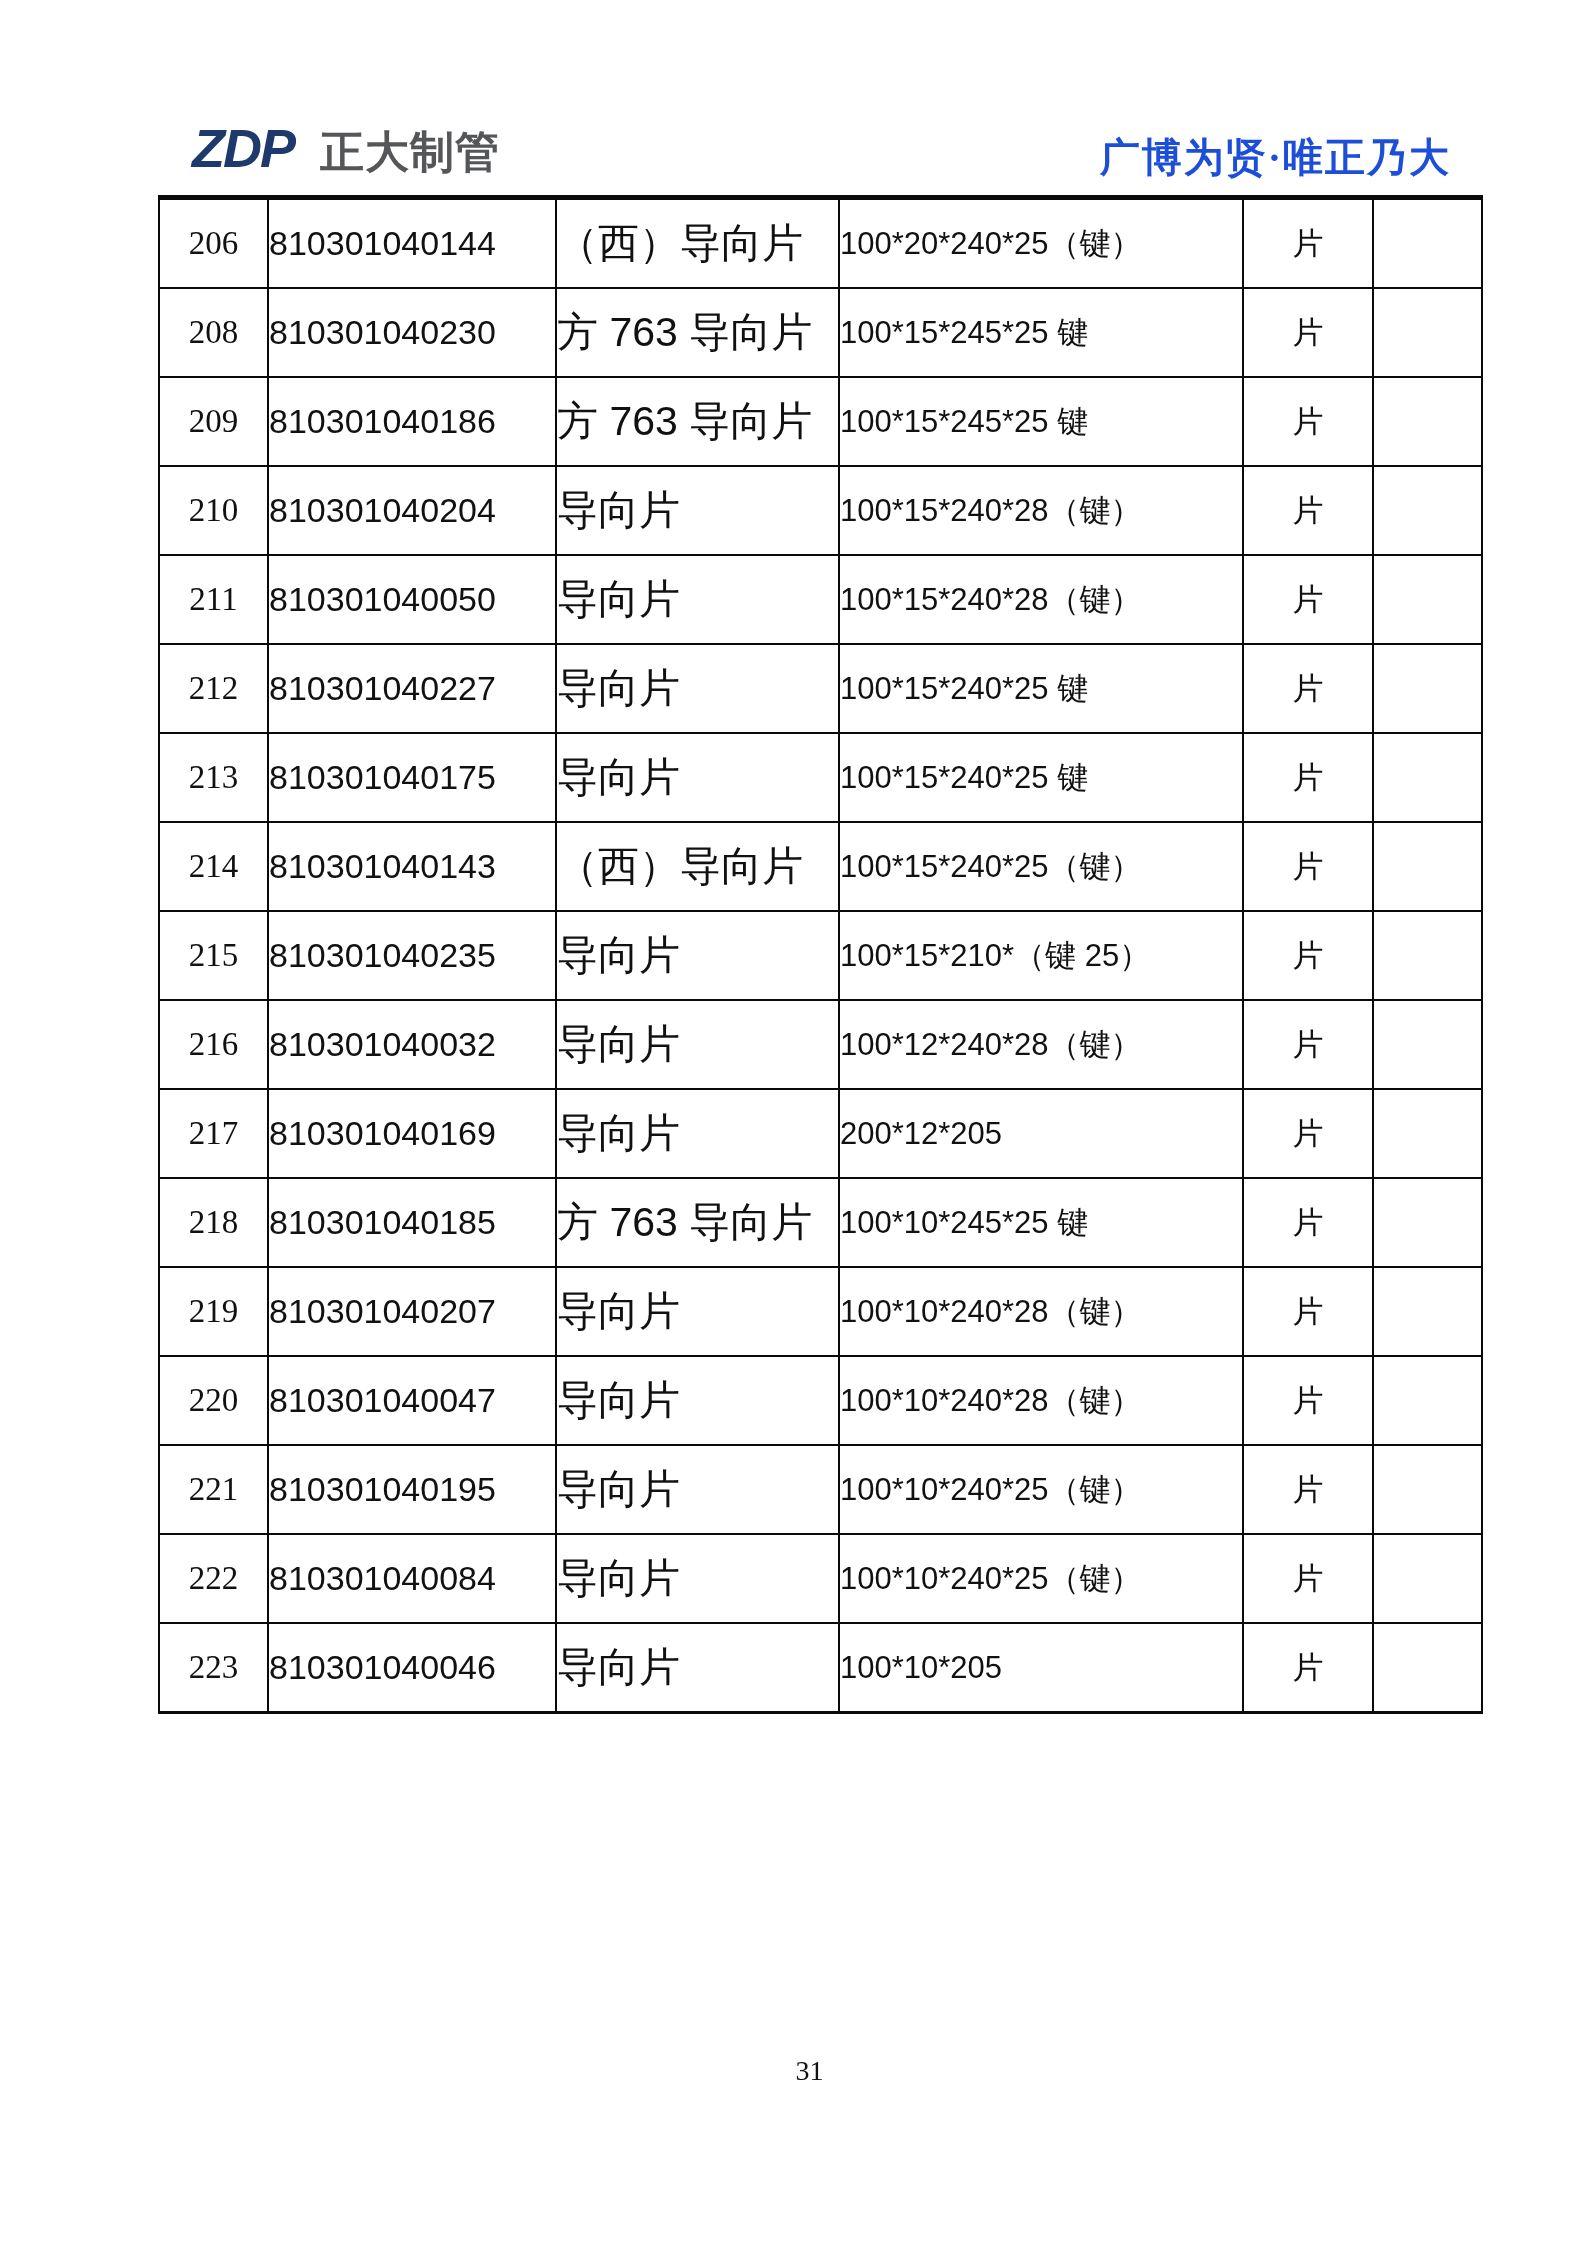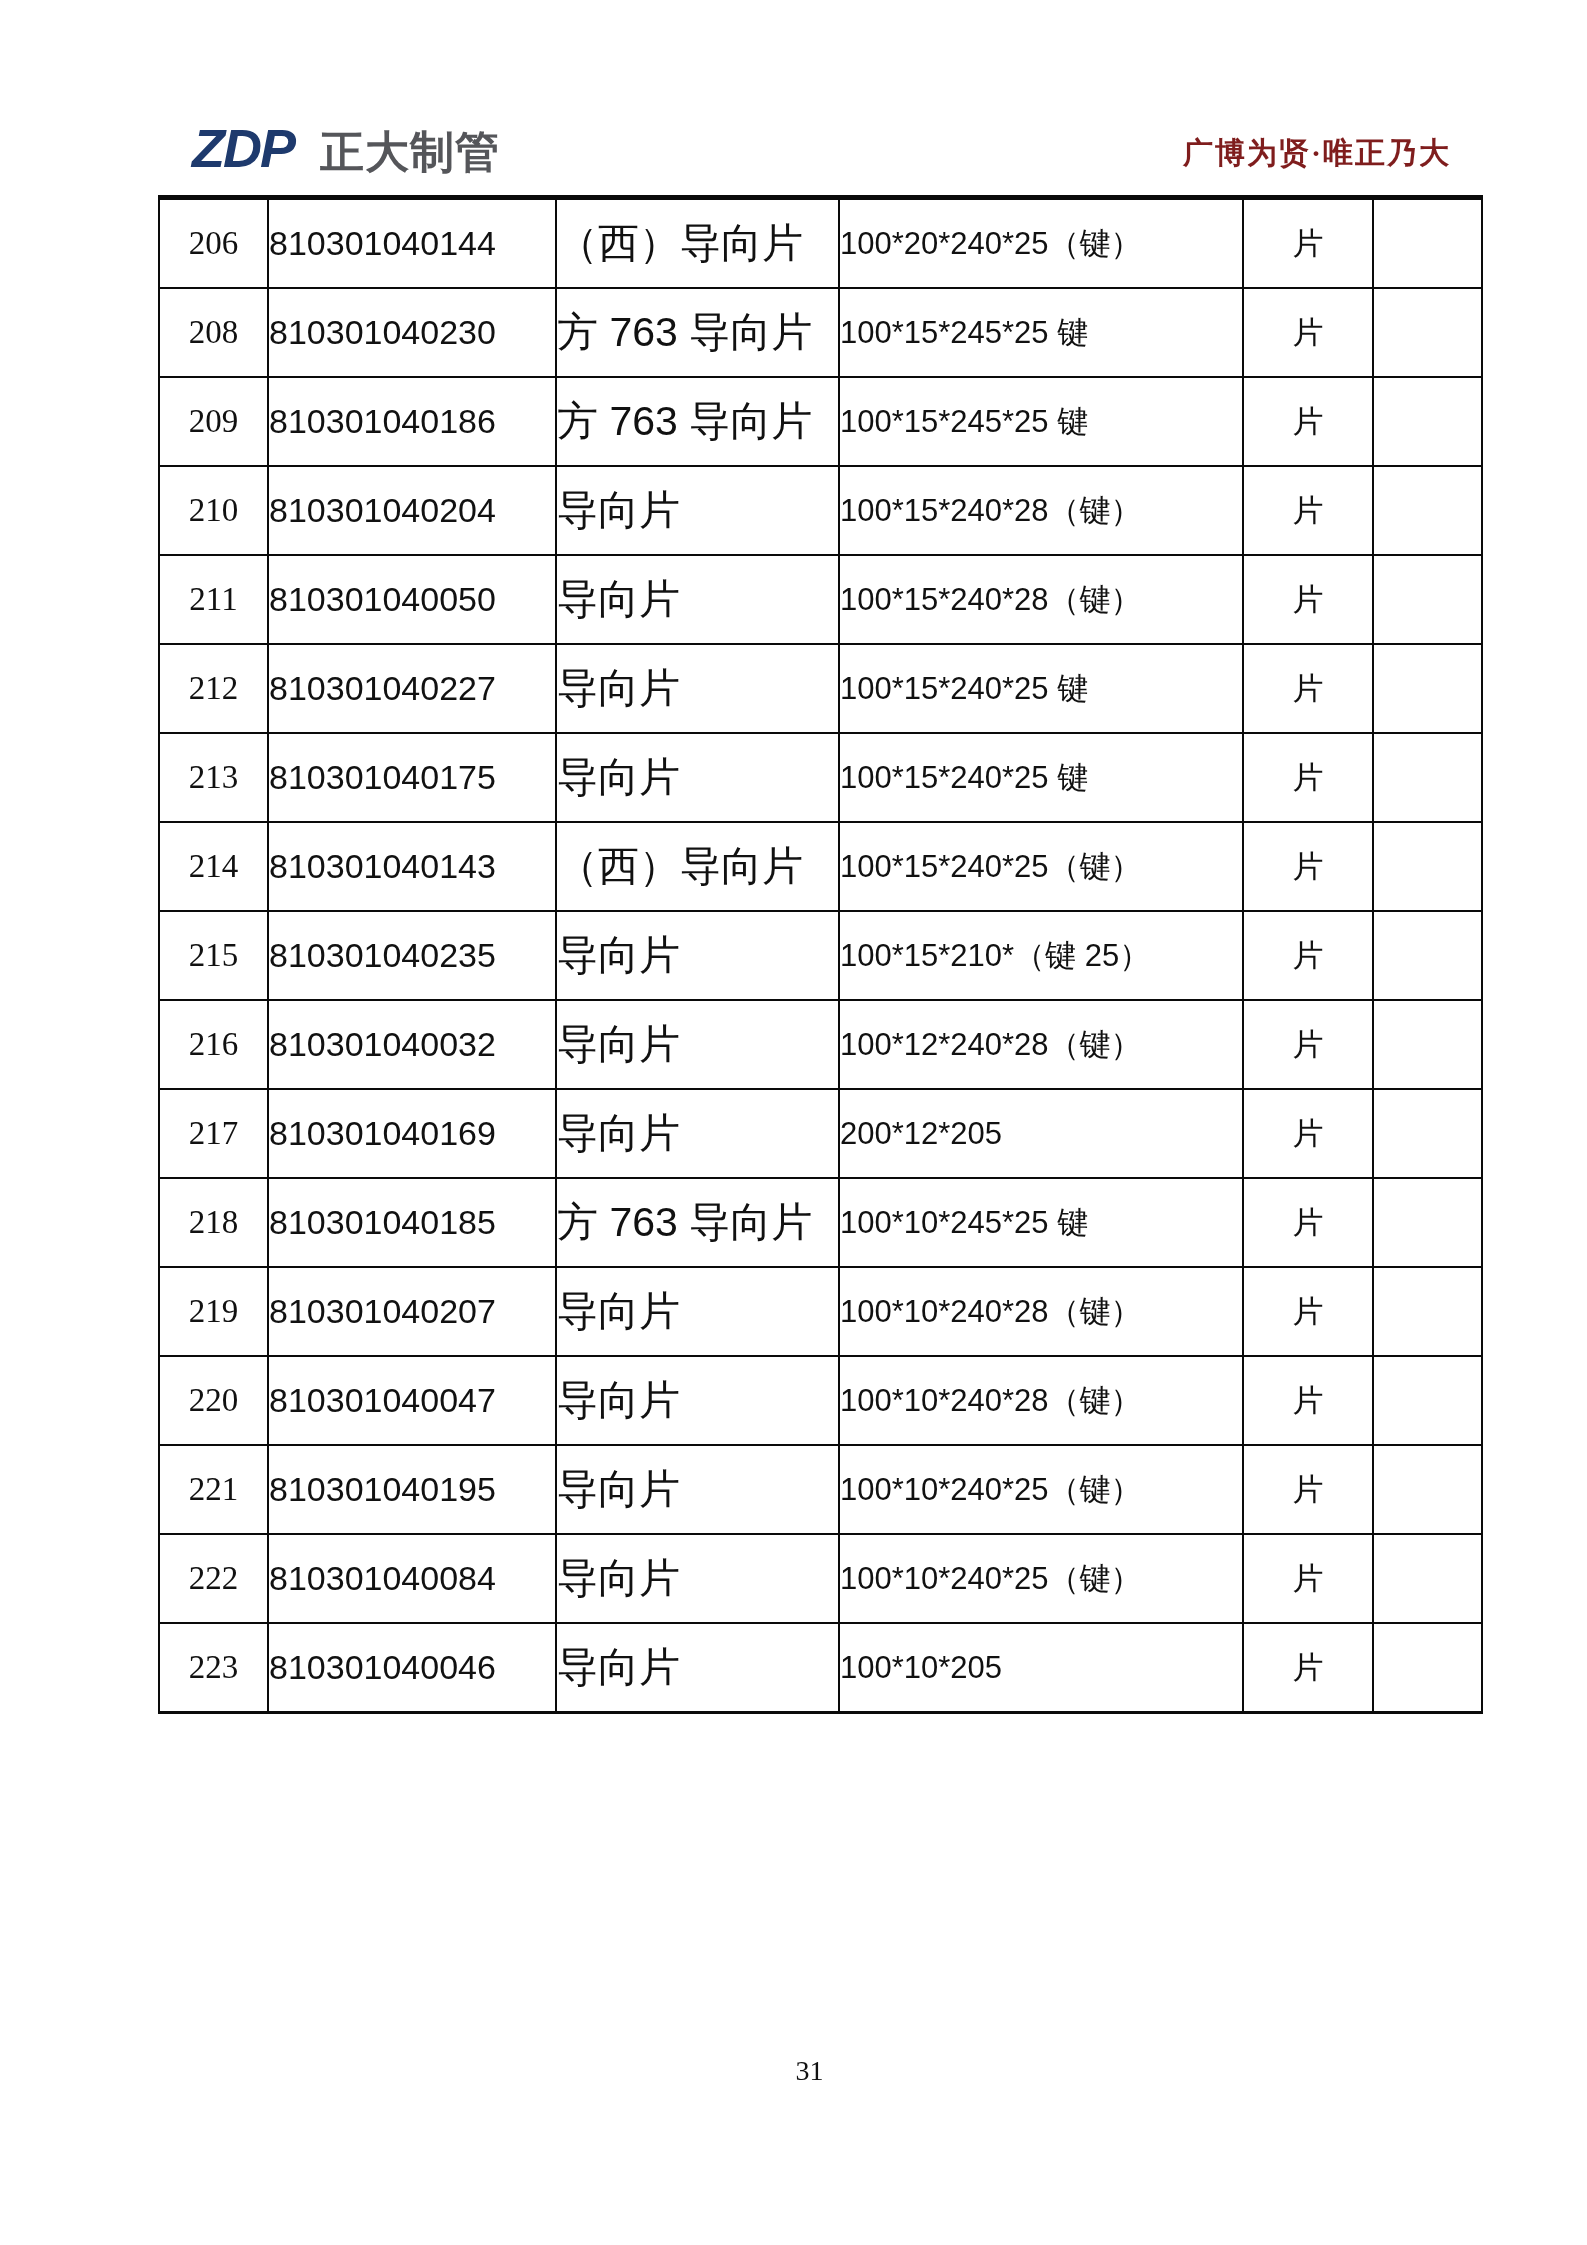--- a/index.html
+++ b/index.html
@@ -40,26 +40,26 @@
     font-family: "Liberation Sans", sans-serif;
     font-weight: bold;
     font-size: 44px;
     letter-spacing: 1px;
     color: #55565a;
     text-align: right;
   }
   .slogan {
     position: absolute;
     right: 30px;
-    bottom: 16px;
+    bottom: 5px;
     font-family: "Liberation Serif", serif;
     font-weight: bold;
-    font-size: 30px;
+    font-size: 40px;
     letter-spacing: 2px;
-    color: #7f1d1d;
+    color: #1d4ed8;
     white-space: nowrap;
   }
   table.parts-table {
     position: absolute;
     left: 158px;
     top: 195px;
     width: 1323px;
     border-collapse: collapse;
     table-layout: fixed;
   }

